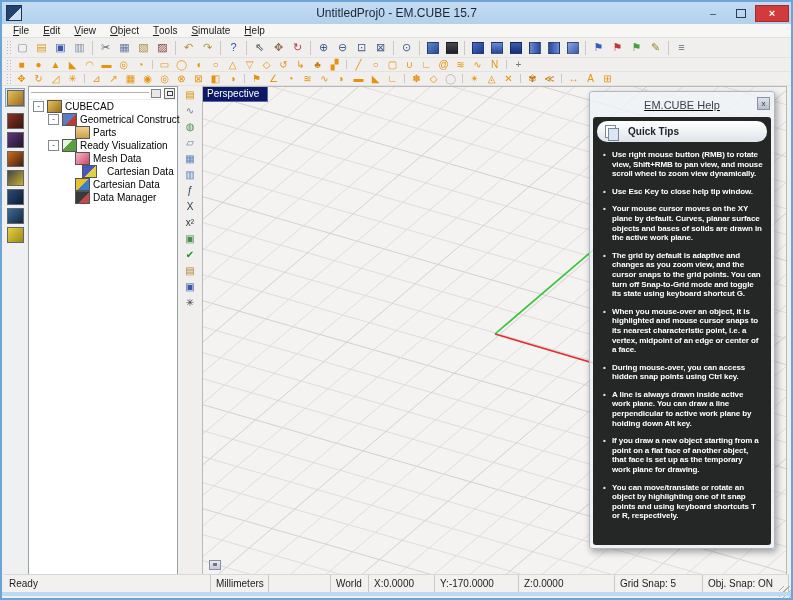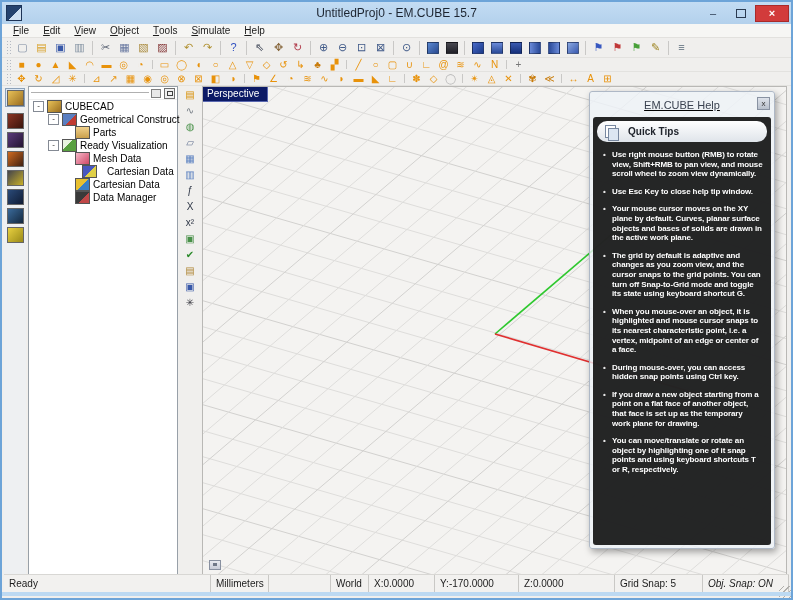--- a/index.html
+++ b/index.html
@@ -674,34 +674,35 @@
             <span class="qt-ico"></span>
             <span class="qt-label">Quick Tips</span>
           </div>
           <ul class="tips">
               <li>Use right mouse button (RMB) to rotate view, Shift+RMB to pan view, and mouse scroll wheel to zoom view dynamically.</li>
               <li>Use Esc Key to close help tip window.</li>
               <li>Your mouse cursor moves on the XY plane by default. Curves, planar surface objects and bases of solids are drawn in the active work plane.</li>
               <li>The grid by default is adaptive and changes as you zoom view, and the cursor snaps to the grid points. You can turn off Snap-to-Grid mode and toggle its state using keyboard shortcut G.</li>
               <li>When you mouse-over an object, it is highlighted and mouse cursor snaps to its nearest characteristic point, i.e. a vertex, midpoint of an edge or center of a face.</li>
               <li>During mouse-over, you can access hidden snap points using Ctrl key.</li>
+              <li>A line is always drawn inside active work plane. You can draw a line perpendicular to active work plane by holding down Alt key.</li>
               <li>If you draw a new object starting from a point on a flat face of another object, that face is set up as the temporary work plane for drawing.</li>
               <li>You can move/translate or rotate an object by highlighting one of it snap points and using keyboard shortcuts T or R, respectively.</li>
             </ul>
         </div>
       </div>
       </div>
 
     <div id="statusbar">
         <div class="scell flex">Ready</div>
         <div class="scell" style="width: 58px;">Millimeters</div>
         <div class="scell" style="width: 62px;"></div>
         <div class="scell" style="width: 38px;">World</div>
         <div class="scell" style="width: 66px;">X:0.0000</div>
         <div class="scell" style="width: 84px;">Y:-170.0000</div>
         <div class="scell" style="width: 96px;">Z:0.0000</div>
         <div class="scell" style="width: 88px;">Grid Snap:  5</div>
-        <div class="scell" style="width: 86px; font-style: italic;">Obj. Snap: ON</div>
+        <div class="scell" style="width: 86px;">Obj. Snap: ON</div>
       </div>
     <div class="sizegrip"></div>
     <div class="bottomstrip"></div>
   </div>
 </div>
 
 </body></html>

